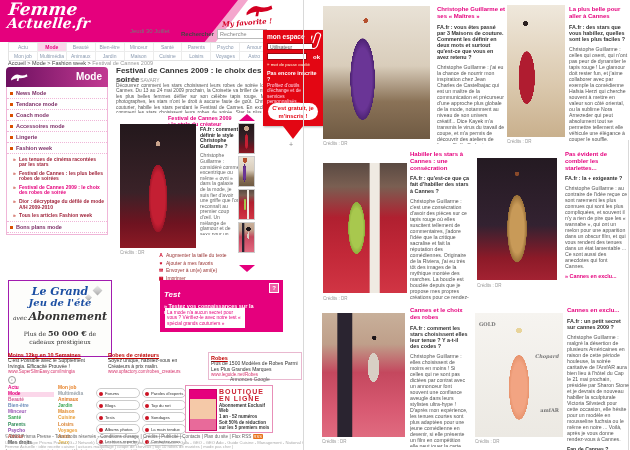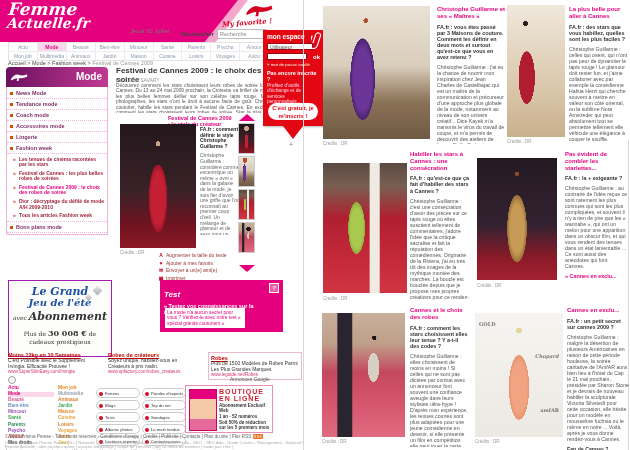--- a/index.html
+++ b/index.html
@@ -296,21 +296,21 @@
         <span>Imprimer</span>
       </div>
   </div>
 
   <div class="promo">
     <div class="diam" style="right:10px;top:6px;"></div>
     <div class="diam" style="right:20px;top:14px;width:5px;height:5px;"></div>
     <div class="p1">Le Grand</div>
     <div class="p2">Jeu de l'été</div>
     <div class="p3"><span>avec </span><b>Abonnement</b></div>
-    <div class="p4"><span>Plus de </span><b>30 008 €</b><span> de</span></div>
+    <div class="p4"><span>Plus de </span><b>50 000 €</b><span> de</span></div>
     <div class="p5">cadeaux prestigieux</div>
   </div>
 
   <div class="testbox">
     <span class="tt">Test</span>
     <div class="tq">?</div>
     <div class="tl">» Testez vos connaissances sur la mode</div>
     <div class="tw">La mode n'a aucun secret pour vous ? Vérifiez-le avec notre test « spécial grands couturiers »</div>
   </div>
 

